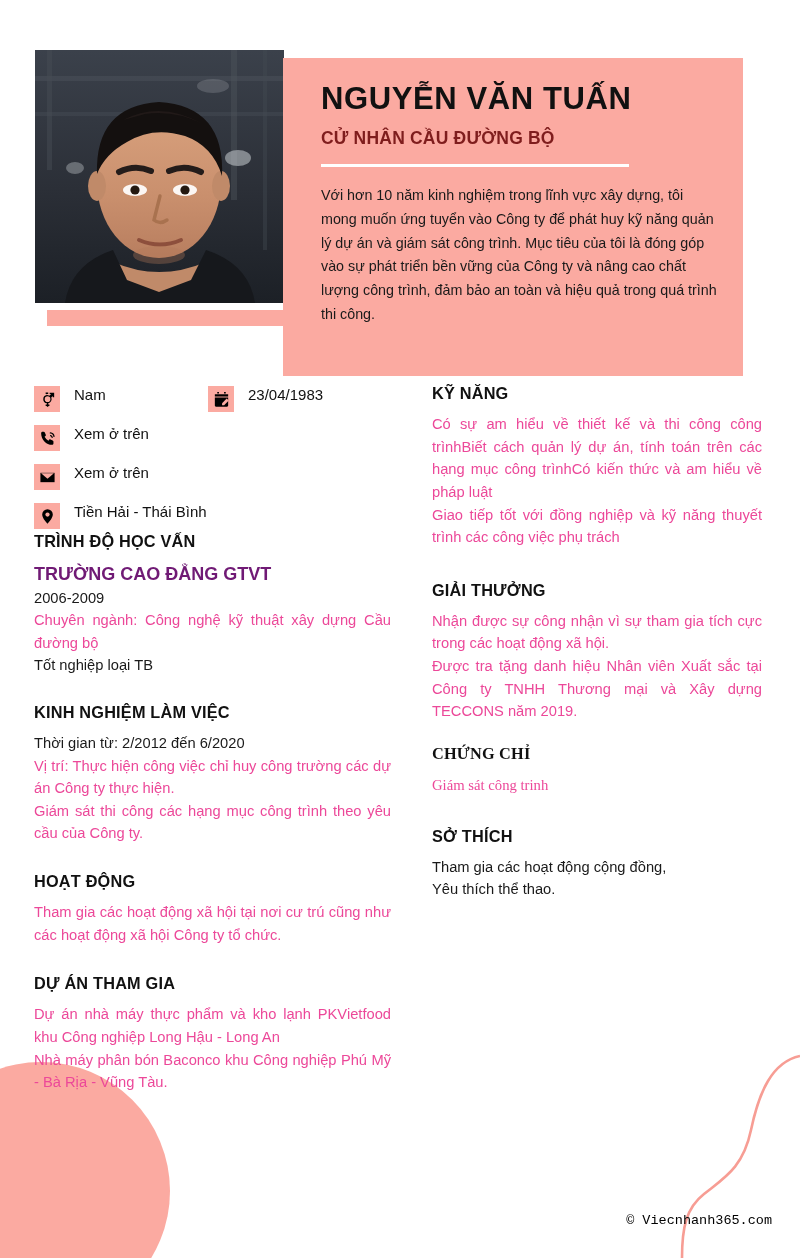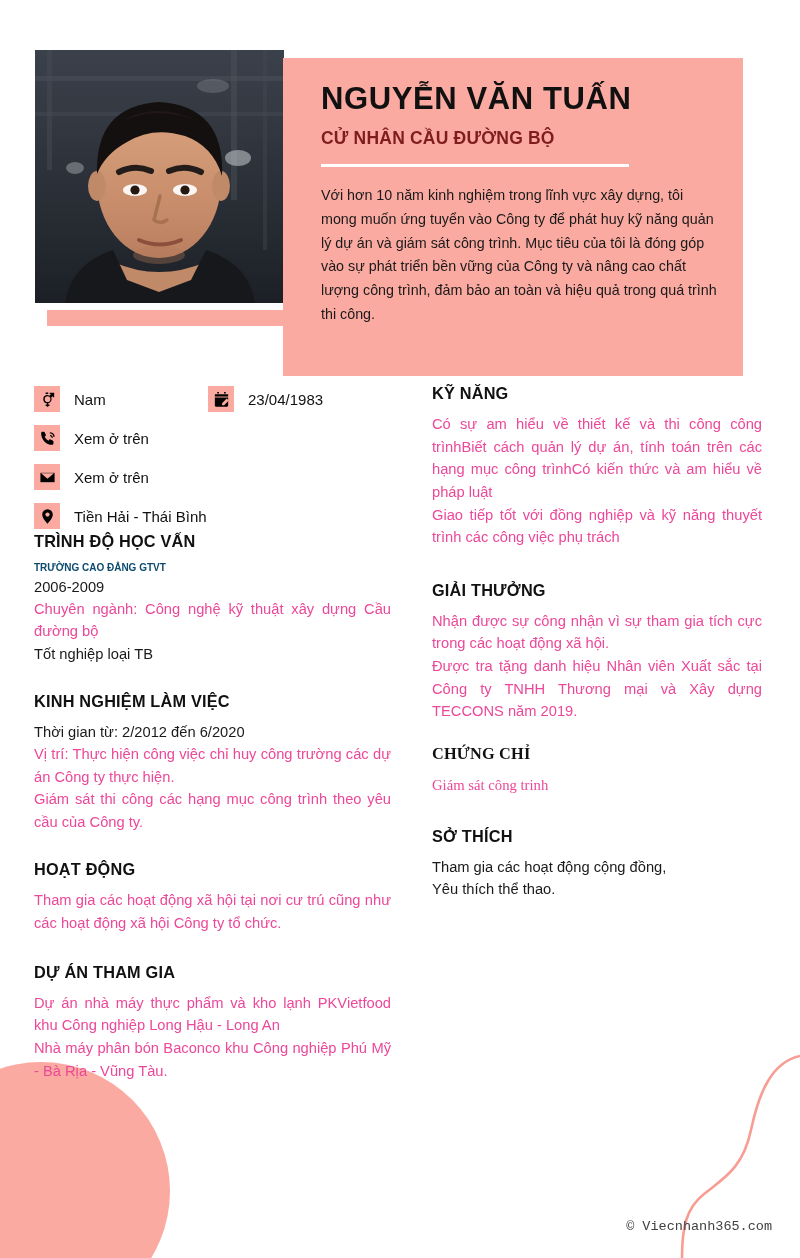--- a/index.html
+++ b/index.html
@@ -118,21 +118,21 @@
     width: 330px;
   }
 
   
   .contact-grid {
     position: relative;
     height: 148px;
   }
   .contact-row {
     display: flex;
-    align-items: center;
+    align-items: flex-start;
     position: absolute;
   }
   .c-r0 { left: 0px;   top: 2px; }
   .c-r1 { left: 174px; top: 2px; }
   .c-r2 { left: 0px;   top: 41px; }
   .c-r3 { left: 0px;   top: 80px; }
   .c-r4 { left: 0px;   top: 119px; }
   .ic-box {
     width: 26px;
     height: 26px;
@@ -152,23 +152,23 @@
 
   
   .section-title {
     font-size: 16.3px;
     font-weight: bold;
     letter-spacing: 0.2px;
     color: #111111;
     margin: 0 0 10px 0;
   }
   .sub-head {
-    font-size: 10px;
+    font-size: 18px;
     font-weight: bold;
-    color: #0c4a6e;
+    color: #701a75;
     margin: 0;
     line-height: 1.45;
     text-align: justify;
   }
   .body-line {
     font-size: 14.7px;
     line-height: 1.5;
     color: #1a1a1a;
     margin: 0;
   }
@@ -188,24 +188,24 @@
 
   .r-sp-skills { margin-top: 0px; }
   .r-sp-award  { margin-top: 32px; }
   .r-sp-cert   { margin-top: 21px; font-family: Liberation Serif, serif; }
   .r-sp-hobby  { margin-top: 30px; }
 
   
   .footer-credit {
     position: absolute;
     right: 28px;
-    bottom: 24px;
+    bottom: 30px;
     font-family: "Liberation Mono", "DejaVu Sans Mono", monospace;
     font-size: 13.5px;
-    color: #404040;
+    color: #000000;
     z-index: 3;
   }
 </style>
 </head>
 <body>
 
 <div id="cv-page">
 
   <div class="corner-blob"></div>
   <svg class="swoosh" viewBox="0 0 180 210" preserveAspectRatio="none">

